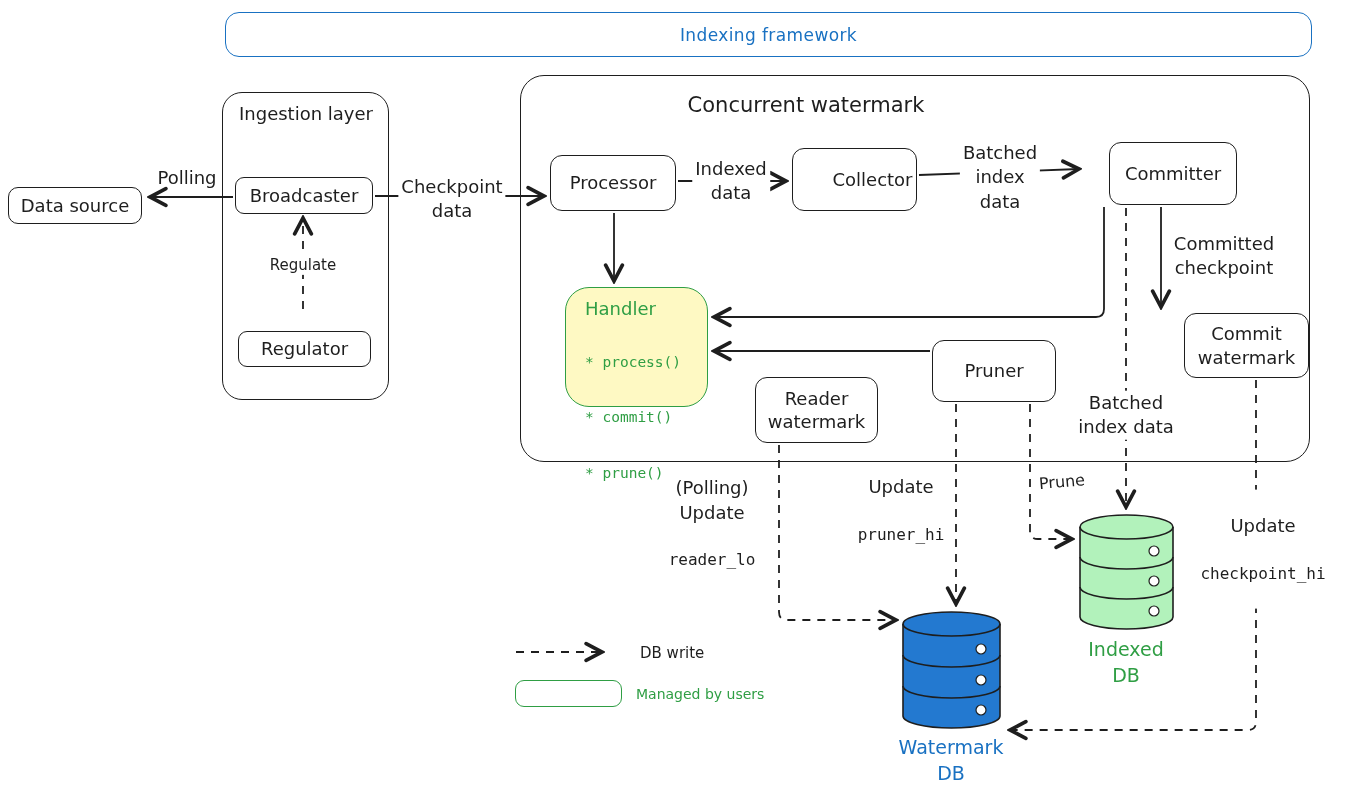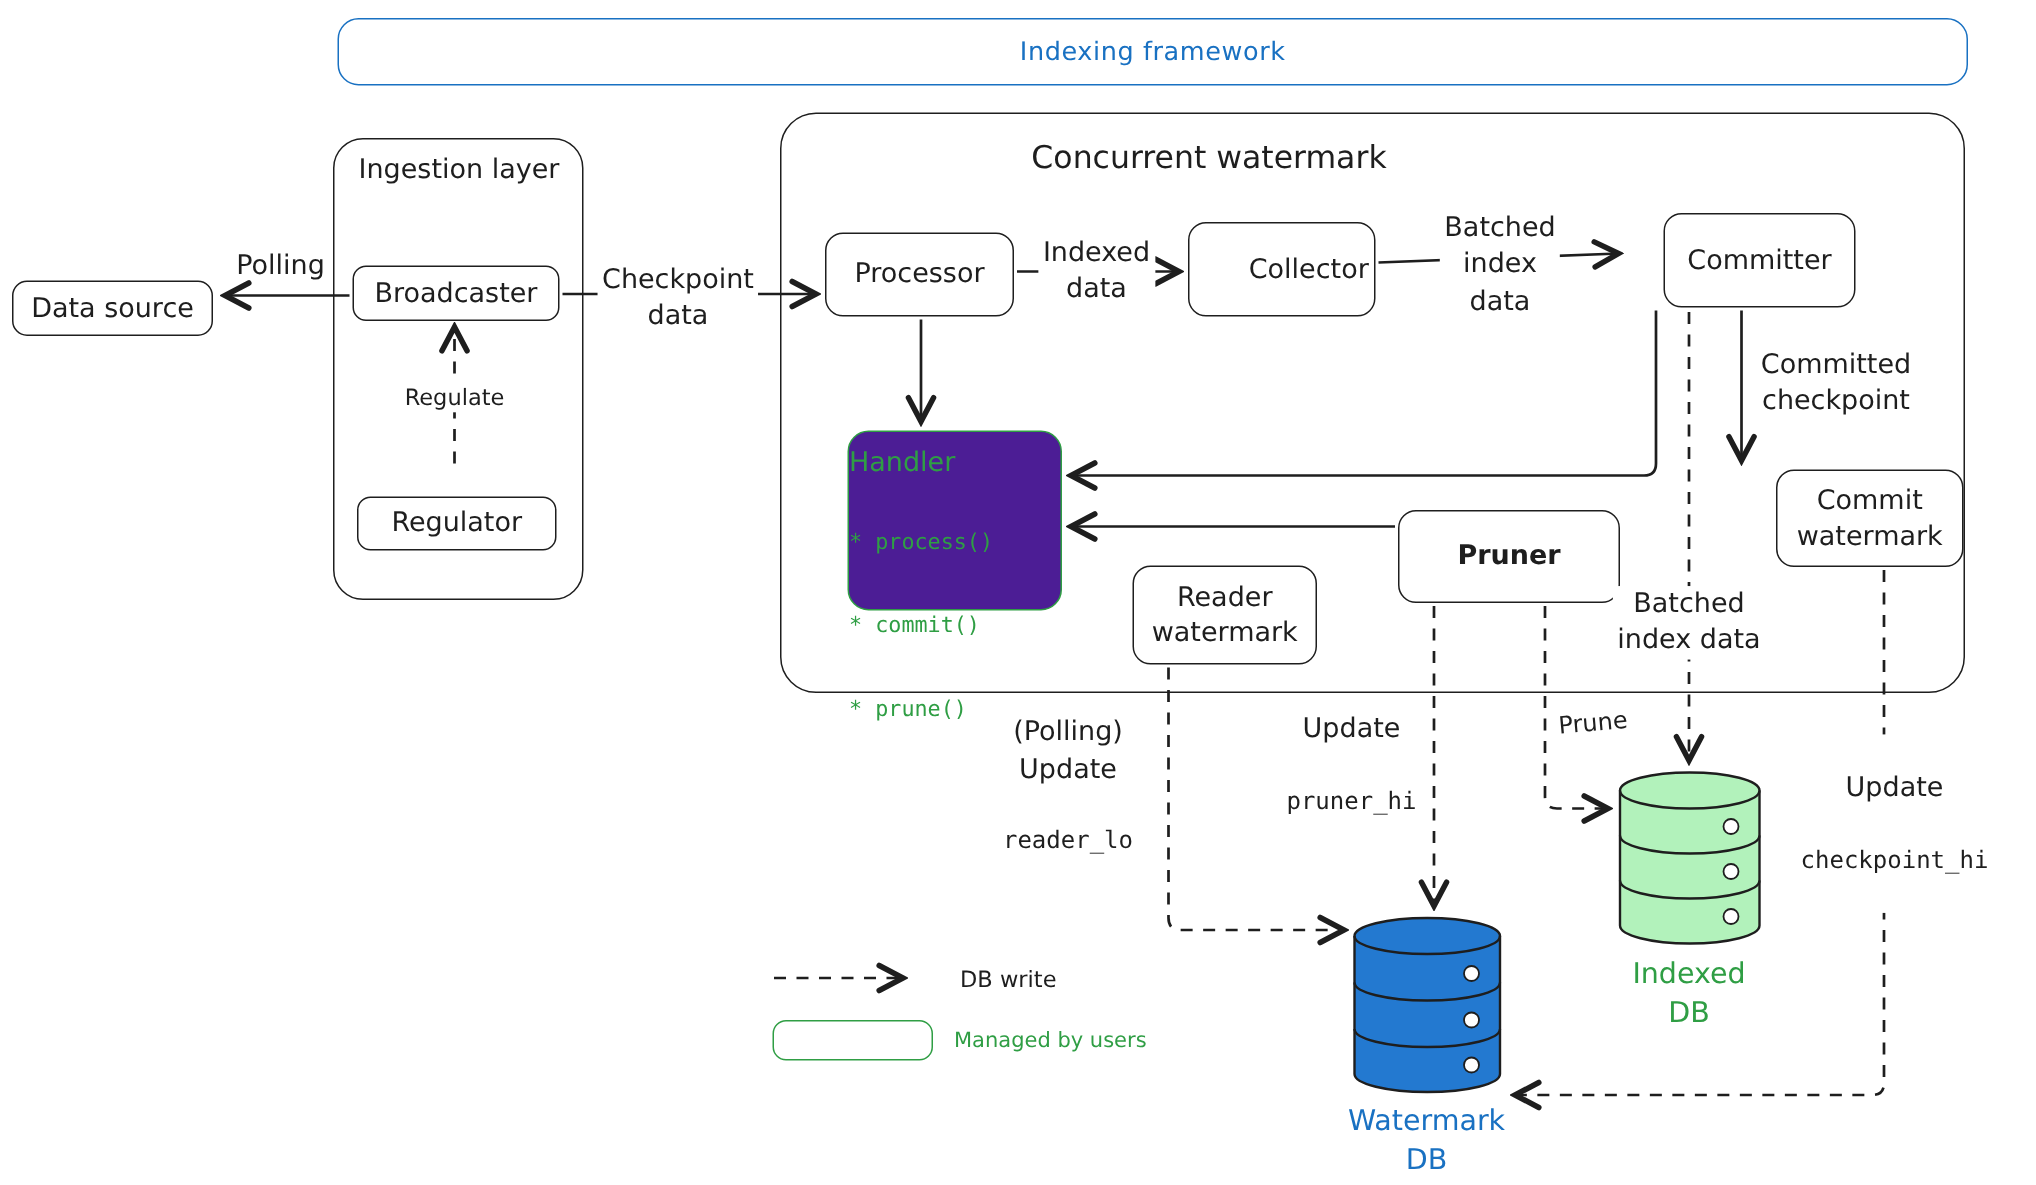--- a/index.html
+++ b/index.html
@@ -16,22 +16,22 @@
     color:var(--blue); display:flex; align-items:center; justify-content:center;
     font-size:17px; letter-spacing:.4px; background:#fff;
   }
   .container-box { position:absolute; border:1.8px solid var(--ink); background:transparent; }
   .node {
     position:absolute; background:#fff; border:1.8px solid var(--ink);
     display:flex; align-items:center; justify-content:center; text-align:center;
     white-space:pre-line; line-height:1.3; font-size:18px;
   }
   .handler {
-    position:absolute; background:#4c1d95; border:1.7px solid var(--green);
-    border-radius:14px; padding:10px 8px 6px 0;
+    position:absolute; background:#fef9c3; border:1.7px solid var(--green);
+    border-radius:24px; padding:10px 8px 6px 19px;
   }
   .handler .title { color:var(--green); font-size:18px; margin-bottom:7px; }
   .handler .m { color:var(--green); font-family:"DejaVu Sans Mono", monospace; font-size:14.5px; line-height:1.62; white-space:pre;margin-top:32px; }
 
   .lbl {
     position:absolute; transform:translate(-50%,-50%); text-align:center;
     white-space:pre-line; line-height:1.35; font-size:18px;
   }
   .lbl-left { position:absolute; transform:translate(0,-50%); white-space:pre; }
   .bg { background:#fff; padding:0 3px; }
@@ -114,21 +114,21 @@
 
   <div class="handler" style="left:565px; top:287px; width:143px; height:120px;">
     <div class="title">Handler</div>
     <div class="m">* process()</div>
     <div class="m">* commit()</div>
     <div class="m">* prune()</div>
   </div>
 
   <div class="node" style="left:755px; top:377px; width:123px; height:66px; border-radius:12px;">Reader
 watermark</div>
-  <div class="node" style="left:932px; top:340px; width:148px; height:62px; border-radius:12px;font-weight:bold;">Pruner</div>
+  <div class="node" style="left:932px; top:340px; width:124px; height:62px; border-radius:12px;">Pruner</div>
   <div class="node" style="left:1152px; top:313px; width:125px; height:65px; border-radius:12px;margin-left:32px;">Commit
 watermark</div>
 
   <div class="lbl" style="left:187px; top:178px;">Polling</div>
   <div class="lbl bg" style="left:303px; top:265px; font-size:15px;">Regulate</div>
   <div class="lbl bg" style="left:452px; top:199px;">Checkpoint
 data</div>
   <div class="lbl bg" style="left:731px; top:181px;">Indexed
 data</div>
   <div class="lbl bg" style="left:1000px; top:177px;">Batched

